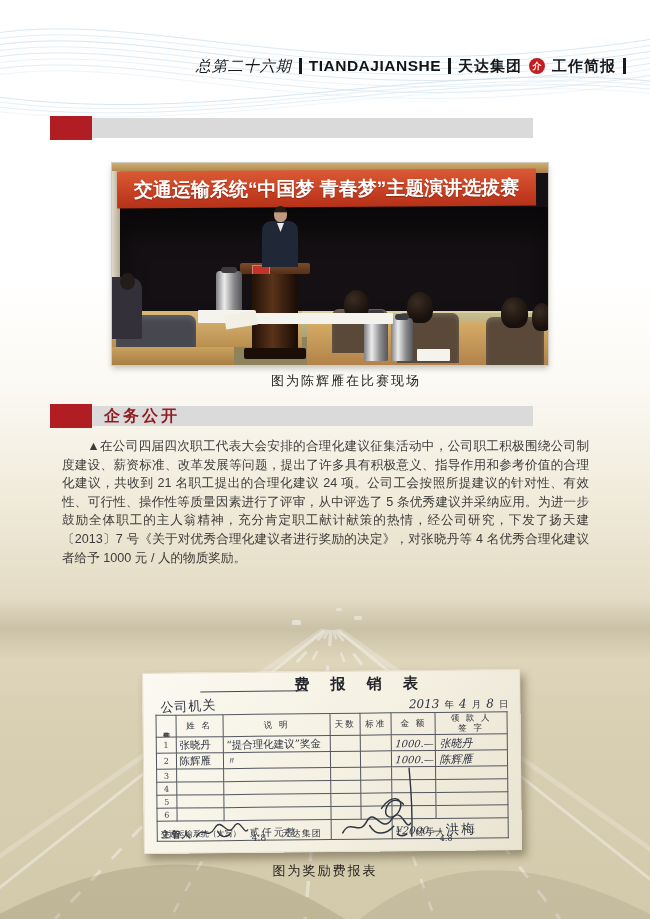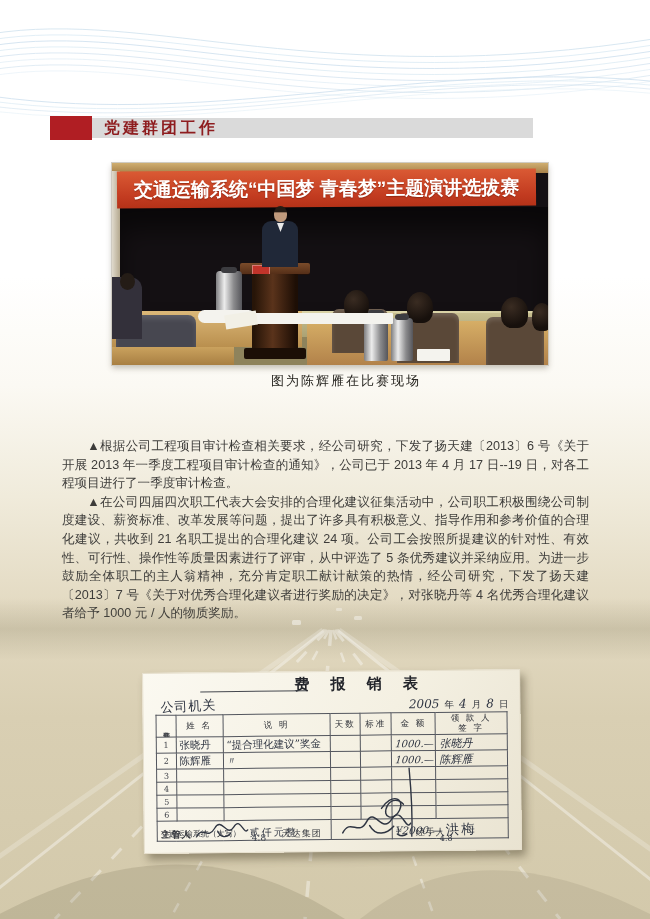--- a/index.html
+++ b/index.html
@@ -102,21 +102,21 @@
   .f-titleline{top:19px;left:58px;width:106px;border-top:1.5px solid #45484f;}
   .ink{font-family:"DejaVu Serif",serif;color:#2f3542;}
   .f-unit{top:25px;left:18px;font-size:13px;transform:rotate(-2deg);letter-spacing:1px;}
   .f-date{top:27px;right:12px;font-size:9.5px;color:#33363d;font-family:"DejaVu Serif",serif;}
   .f-date .n{font-size:12px;font-style:italic;margin:0 2px;}
   .f-table{position:absolute;top:42px;left:13px;width:352px;border-collapse:collapse;table-layout:fixed;
     font-family:"DejaVu Serif",serif;color:#2e3138;}
   .f-table th,.f-table td{border:1px solid #53565e;padding:0 3px;overflow:hidden;white-space:nowrap;}
   .f-table thead th{font-size:8.5px;font-weight:normal;height:21px;letter-spacing:2px;white-space:pre-line;line-height:1.15;}
   .f-table thead th.c0{writing-mode:vertical-rl;text-orientation:upright;font-size:7px;letter-spacing:0;padding:0;}
-  .c0{width:6%;} .c1{width:13%;border-radius:10px;} .c2{width:32.5%;} .c3{width:7.5%;} .c4{width:8%;} .c5{width:12%;} .c6{width:21%;margin-left:20px;}
+  .c0{width:6%;} .c1{width:13%;} .c2{width:32.5%;} .c3{width:7.5%;} .c4{width:8%;} .c5{width:12%;} .c6{width:21%;margin-left:20px;}
   .f-table tbody td{height:12px;font-size:9.5px;}
   .f-table td.num{text-align:center;font-size:8px;color:#3a3d44;}
   .f-table td.ink{font-size:10.5px;transform:rotate(-.5deg);}
   .f-table td.amt{font-style:italic;transform:skewX(-6deg);font-size:10px;}
   .f-table td.sign{font-size:11px;font-style:italic;}
   .f-total td{height:15px;}
   .f-total .tlabel{font-size:8px;letter-spacing:0;}
   .f-total .tcaps{font-size:10px;margin-left:4px;letter-spacing:2px;}
   .f-total .tamt{font-style:italic;font-size:10.5px;transform:skewX(-6deg);display:inline-block;}
   .f-scribble{top:96px;left:228px;width:62px;height:72px;}
@@ -144,24 +144,33 @@
       <path d="M-10,64 C150,38 320,122 660,68" stroke="#e2eef6" opacity=".75"></path>
       <path d="M-10,70 C150,44 320,128 660,74" stroke="#d4e4f0" opacity=".7"></path>
       <path d="M-10,76 C150,50 320,134 660,80" stroke="#e2eef6" opacity=".6"></path>
       <path d="M-10,96 C220,128 430,58 660,82" stroke="#cfe1ee" opacity=".85"></path>
       <path d="M-10,101 C220,131 430,62 660,86" stroke="#dcebf4" opacity=".75"></path>
       <path d="M-10,106 C220,134 430,66 660,90" stroke="#d4e4f0" opacity=".65"></path>
       <path d="M-10,111 C220,137 430,70 660,94" stroke="#e2eef6" opacity=".55"></path>
     </g>
   </svg>
 
+  <div class="masthead">
+    <span class="issue">总第二十六期</span>
+    <span class="vbar"></span>
+    <span class="brand">TIANDAJIANSHE</span>
+    <span class="vbar"></span>
+    <span class="cn">天达集团</span>
+    <span class="logo-circle">介</span>
+    <span class="cn">工作简报</span>
+    <span class="vbar"></span>
+  </div>
 
   <div class="section-bar bar1">
     <span class="redblock"></span>
-    <span class="stitle">党建群团工作</span>
   </div>
 
   <div class="photo1">
     <div class="p1-wood"></div>
     <div class="p1-curtain"></div>
     <div class="p1-wall"></div>
     <div class="p1-banner">
       <span>交通运输系统“中国梦 青春梦”主题演讲选拔赛</span>
     </div>
     <div class="p1-stage"></div>
@@ -188,23 +197,26 @@
     <div class="p1-thermos t1"></div>
     <div class="p1-thermos t2"></div>
     <div class="p1-thermos t3"></div>
     <div class="p1-cup c1"></div>
     <div class="p1-cup c2"></div>
     <div class="p1-cup c3"></div>
     <div class="p1-paper"></div>
   </div>
   <div class="caption cap1">图为陈辉雁在比赛现场</div>
 
+  <div class="section-bar bar2">
+    <span class="redblock"></span>
+    <span class="stitle">企务公开</span>
+  </div>
 
   <div class="articles">
-      <p>▲根据公司工程项目审计检查相关要求，经公司研究，下发了扬天建〔2013〕6 号《关于开展 2013 年一季度工程项目审计检查的通知》，公司已于 2013 年 4 月 17 日--19 日，对各工程项目进行了一季度审计检查。</p>
       <p>▲在公司四届四次职工代表大会安排的合理化建议征集活动中，公司职工积极围绕公司制度建设、薪资标准、改革发展等问题，提出了许多具有积极意义、指导作用和参考价值的合理化建议，共收到 21 名职工提出的合理化建议 24 项。公司工会按照所提建议的针对性、有效性、可行性、操作性等质量因素进行了评审，从中评选了 5 条优秀建议并采纳应用。为进一步鼓励全体职工的主人翁精神，充分肯定职工献计献策的热情，经公司研究，下发了扬天建〔2013〕7 号《关于对优秀合理化建议者进行奖励的决定》，对张晓丹等 4 名优秀合理化建议者给予 1000 元 / 人的物质奖励。</p>
     </div>
 
   <svg class="highway" viewBox="0 0 650 379" preserveAspectRatio="none">
     <defs>
       <linearGradient id="hz" x1="0" y1="0" x2="0" y2="1">
         <stop offset="0" stop-color="#6e6749" stop-opacity="0"></stop>
         <stop offset=".5" stop-color="#6e6749" stop-opacity=".2"></stop>
         <stop offset="1" stop-color="#6e6749" stop-opacity="0"></stop>
       </linearGradient>
@@ -230,21 +242,21 @@
     </g>
     <path d="M-10,379 C150,292 255,322 345,379 Z" fill="#4e4731" opacity=".15"></path>
     <path d="M660,379 C505,298 420,332 360,379 Z" fill="#4e4731" opacity=".10"></path>
   </svg>
 
   <div class="form-photo">
     <div class="abs f-title">费 报 销 表</div>
     <div class="abs f-titleline"></div>
     <div class="abs f-unit ink">公司机关</div>
     <div class="abs f-date">
-      <span class="n ink">2005</span>
+      <span class="n ink">2013</span>
       <span>年</span>
       <span class="n ink">4</span>
       <span>月</span>
       <span class="n ink">8</span>
       <span>日</span>
     </div>
 
     <table class="f-table">
       <thead>
         <tr>
@@ -343,14 +355,15 @@
       <span class="sup-date ink">4.8</span>
       <span class="lab dept-lab">天达集团</span>
       <svg class="sig2" viewBox="0 0 74 28">
         <path d="M3,18 C11,3 19,22 27,7 S42,20 52,5 S66,18 71,9 M30,11 c6,11 17,9 24,1 M58,20 c3,2 6,2 9,0" fill="none" stroke="#2f3542" stroke-width="1.5" stroke-linecap="round"></path>
       </svg>
       <span class="lab hand-lab">经手人</span>
       <span class="hand-sign ink">洪梅</span>
       <span class="hand-date ink">4.8</span>
     </div>
   </div>
+  <div class="caption cap2">图为奖励费报表</div>
 
 </div>
 
 </body></html>

